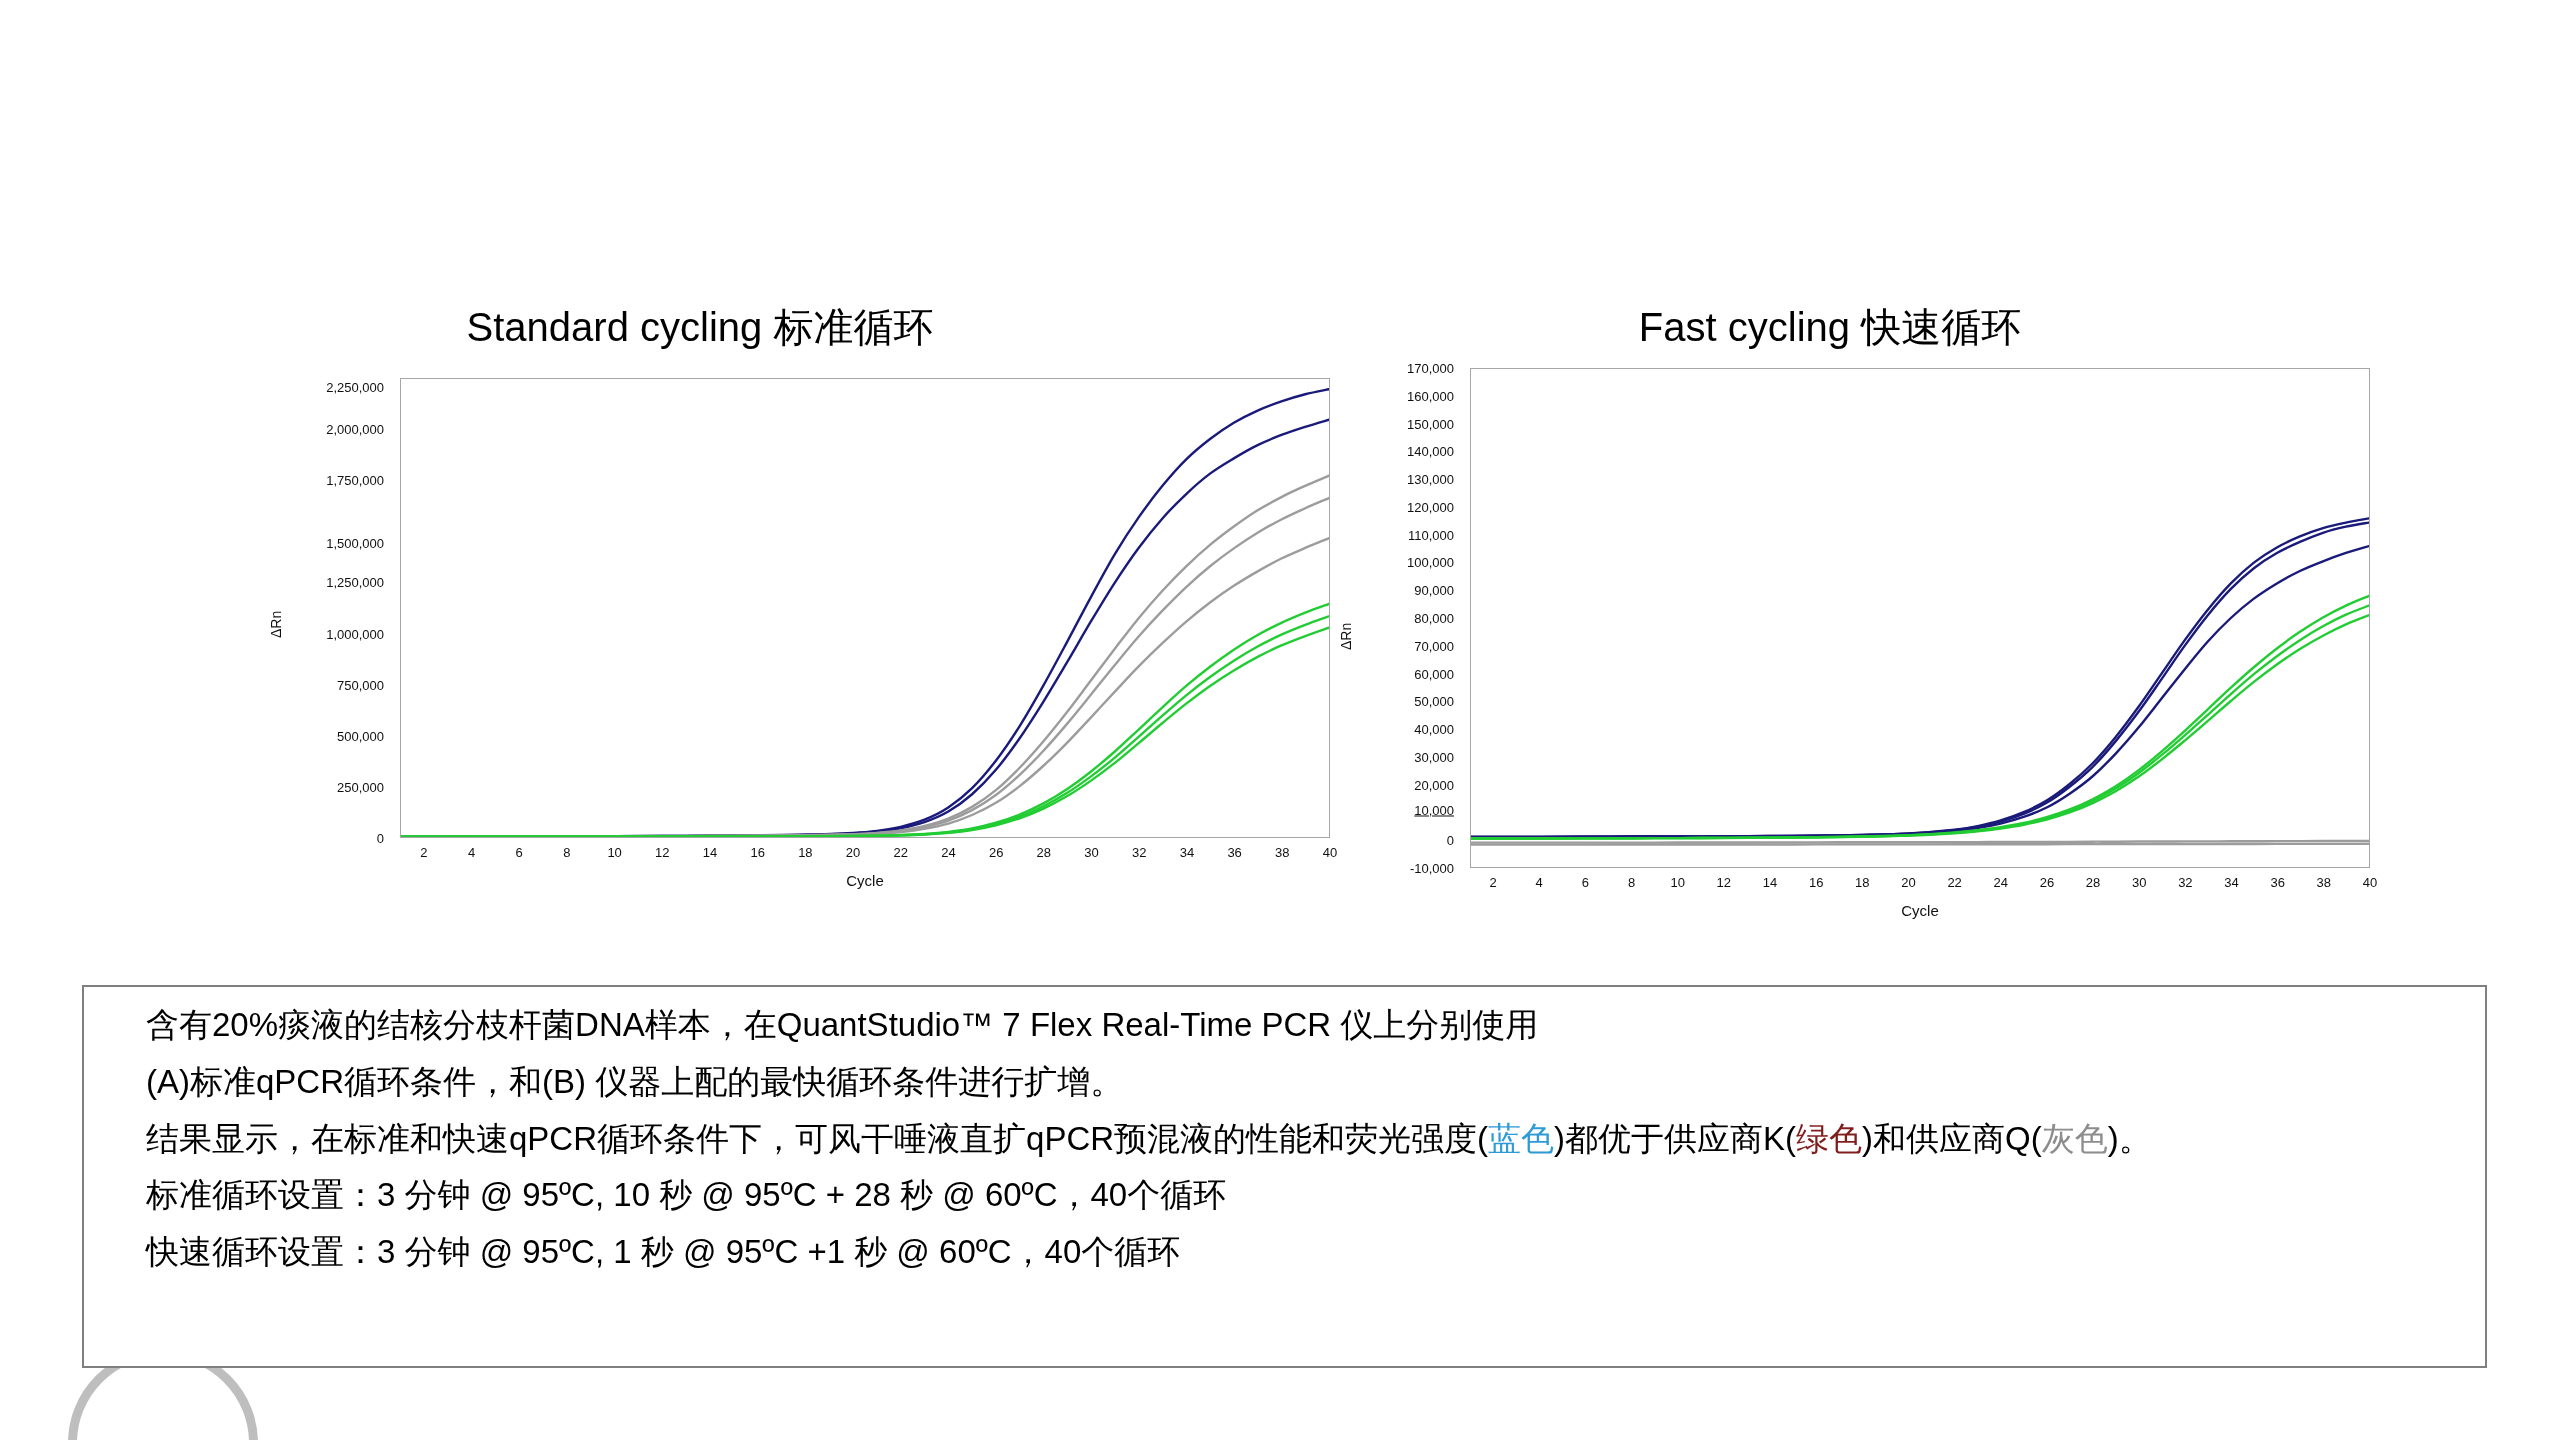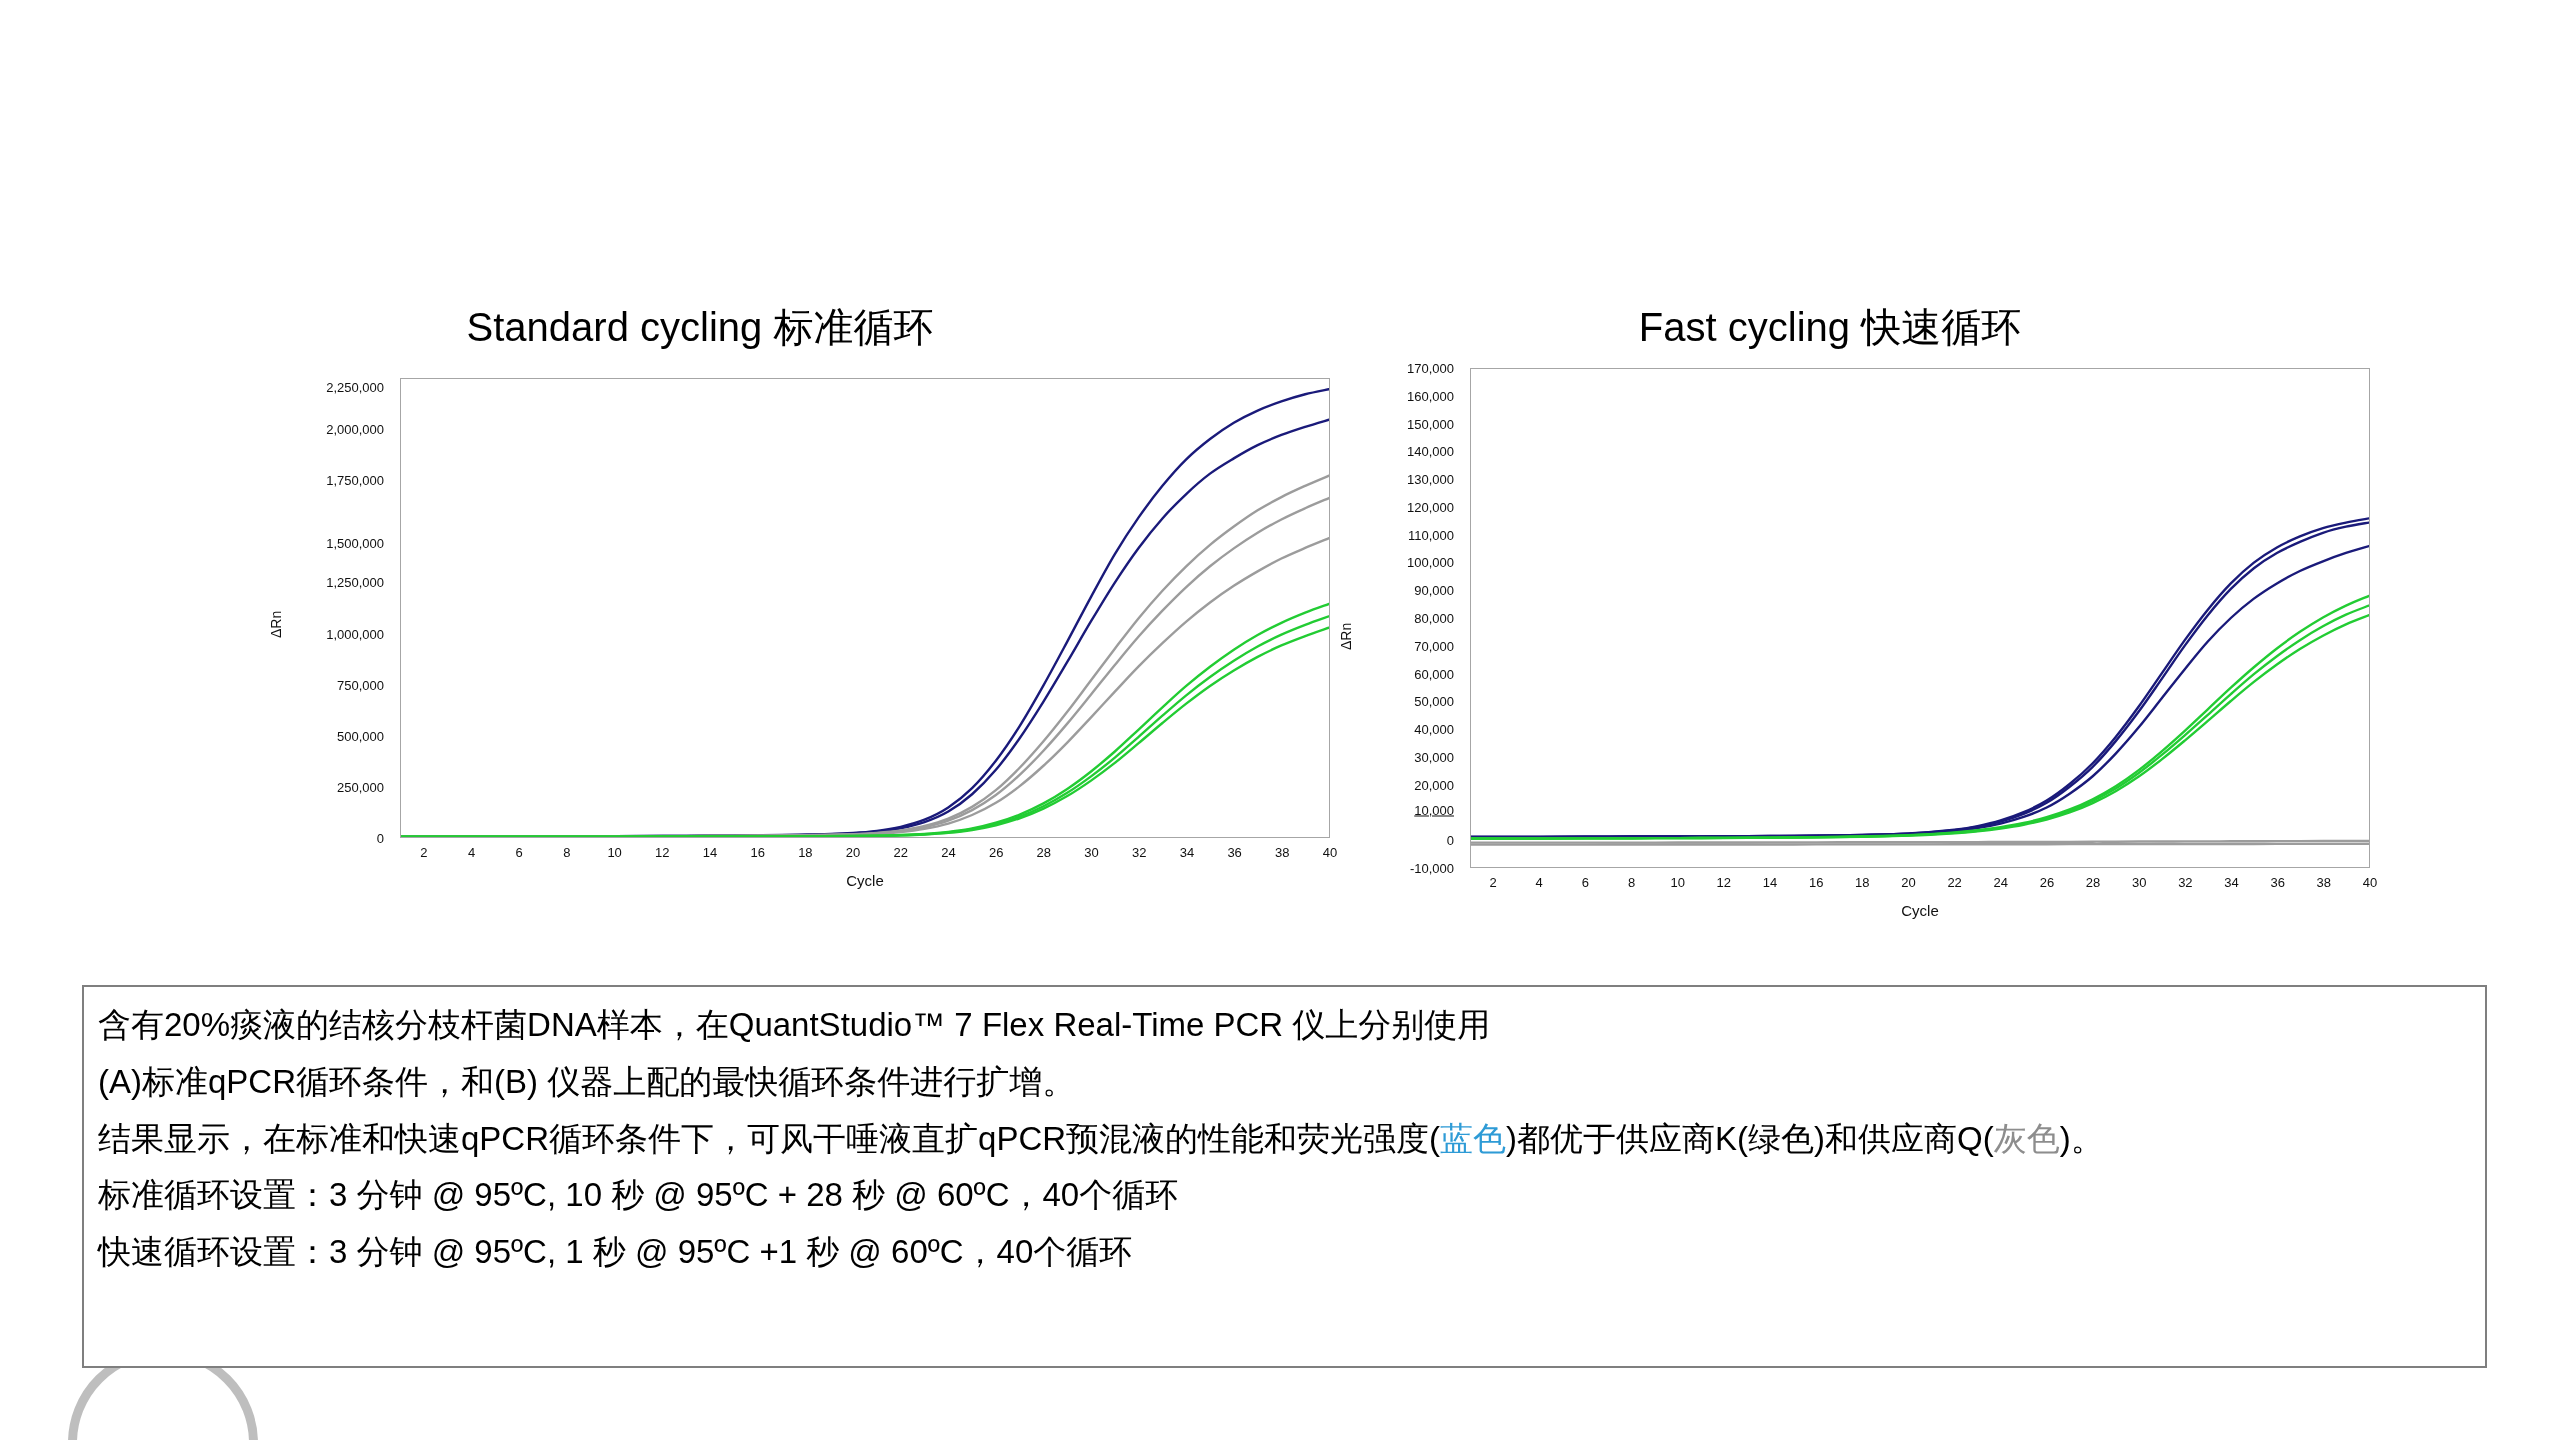--- a/index.html
+++ b/index.html
@@ -98,24 +98,25 @@
     width: 2405px; height: 383px;
     border: 2px solid #7f7f7f;
     background: #fff;
     padding: 10px 14px 0 14px;
   }
   .caption-line {
     font-size: 33px;
     color: #000;
     line-height: 1.72;
     white-space: nowrap;
+    margin-left: 48px;
   }
   .caption-line.wrap { white-space: normal; }
   .c-blue  { color: #2e9bd6; }
-  .c-green { color: #000000; }
+  .c-green { color: #7f1d1d; }
   .c-gray  { color: #8d8d8d; }
 </style>
 </head>
 <body>
 
 <div id="page">
 
   <div class="deco-circle"></div>
 
 

